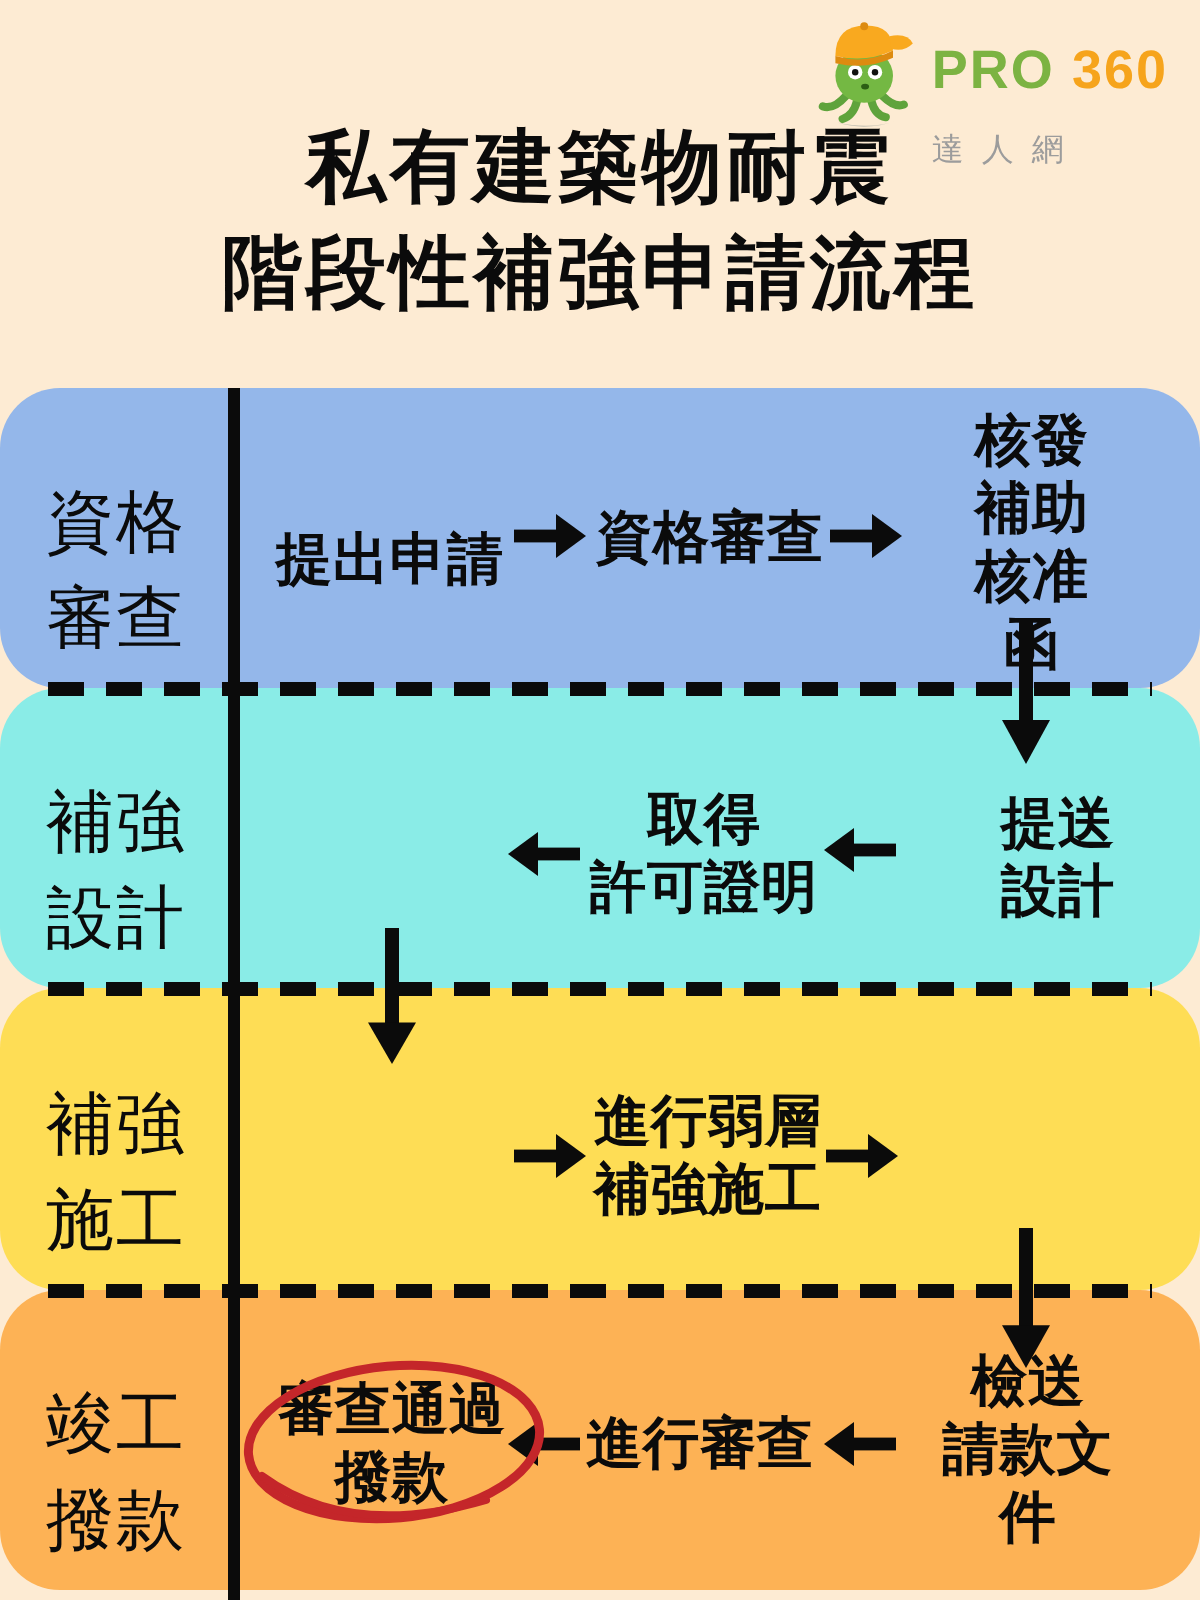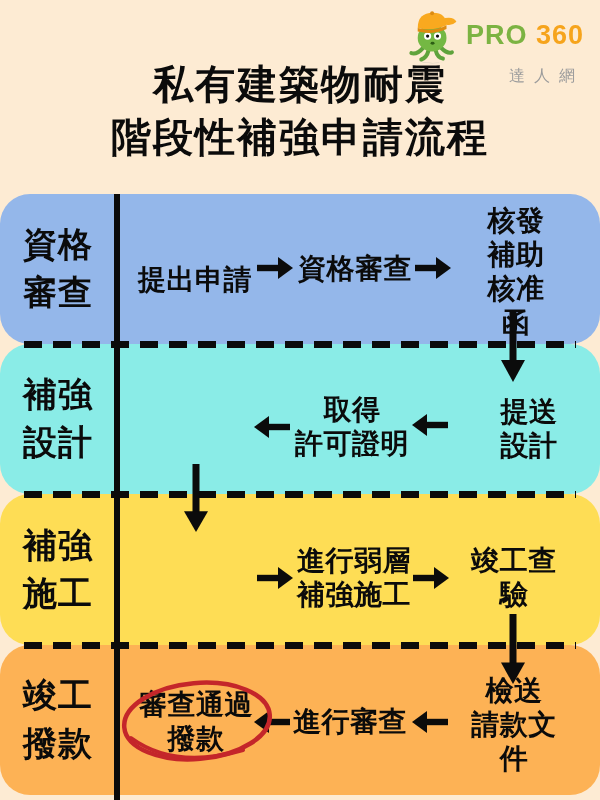--- a/index.html
+++ b/index.html
@@ -6,21 +6,21 @@
   body{
     width:600px;height:800px;
     font-family:"Liberation Sans","DejaVu Sans",sans-serif;
     background:#FDEBD3;
     position:relative;overflow:hidden;
   }
   .page{position:absolute;left:0;top:0;width:600px;height:800px;}
 
   
   .logo{position:absolute;top:6px;right:16px;display:flex;align-items:flex-start;gap:6px;}
-  .logo-text{display:flex;flex-direction:column;align-items:flex-end;margin-top:16px;}
+  .logo-text{display:flex;flex-direction:column;align-items:flex-start;margin-top:16px;}
   .logo-line1{font-size:27px;font-weight:700;letter-spacing:1px;line-height:1;}
   .logo-pro{color:#7CB342;}
   .logo-360{color:#F6A41C;}
   .logo-sub{color:#9C9C9C;font-size:16px;letter-spacing:9px;margin-top:19px;line-height:1;}
   .title{
     position:absolute;top:58px;left:0;width:600px;
     text-align:center;font-size:40px;font-weight:800;color:#0B0B0B;
     line-height:1.32;letter-spacing:2px;white-space:pre-line;margin:0;
   }
 
@@ -33,22 +33,22 @@
 
   .dash-line{
     position:absolute;left:24px;width:552px;height:6.5px;z-index:3;
     background:repeating-linear-gradient(90deg,#0B0B0B 0 18px,transparent 18px 29px);
   }
   .vline{position:absolute;left:114px;top:194px;width:6px;height:606px;background:#0B0B0B;z-index:4;}
 
   
   .stage-label{
     position:absolute;z-index:5;transform:translate(-50%,-50%);
-    font-size:34px;font-weight:700;color:#0B0B0B;line-height:1.4;
-    text-align:center;white-space:pre-line;letter-spacing:1px;
+    font-size:34px;font-weight:400;color:#0B0B0B;line-height:1.4;
+    text-align:center;white-space:pre-line;letter-spacing:1px;margin-top:17px;
   }
   .node{
     position:absolute;z-index:5;transform:translate(-50%,-50%);
     font-size:28px;font-weight:800;color:#0B0B0B;line-height:1.22;
     text-align:center;white-space:pre-line;letter-spacing:0.5px;
   }
   .arrow{position:absolute;z-index:6;}
   .arrow svg{display:block;}
   .highlight{position:absolute;z-index:7;}
 </style>
@@ -113,21 +113,20 @@
   <div class="node" style="left:355px;top:269px">資格審查</div>
   <div class="node" style="left:516px;top:272px">核發補助
 核准函</div>
 
   <div class="node" style="left:529px;top:429px">提送設計</div>
   <div class="node" style="left:352px;top:427px">取得
 許可證明</div>
 
   <div class="node" style="left:354px;top:578px">進行弱層
 補強施工</div>
-  <div class="node" style="left:514px;top:578px">竣工查驗</div>
 
   <div class="node" style="left:514px;top:725px">檢送
 請款文件</div>
   <div class="node" style="left:350px;top:722px">進行審查</div>
   <div class="node" style="left:196px;top:722px">審查通過
 撥款</div>
 
   <div class="arrow" style="left:257px;top:256px">
     <svg width="36" height="24" viewBox="0 0 36 24" fill="#0B0B0B">
         <rect y="8.8" width="23" height="6.4"></rect>

